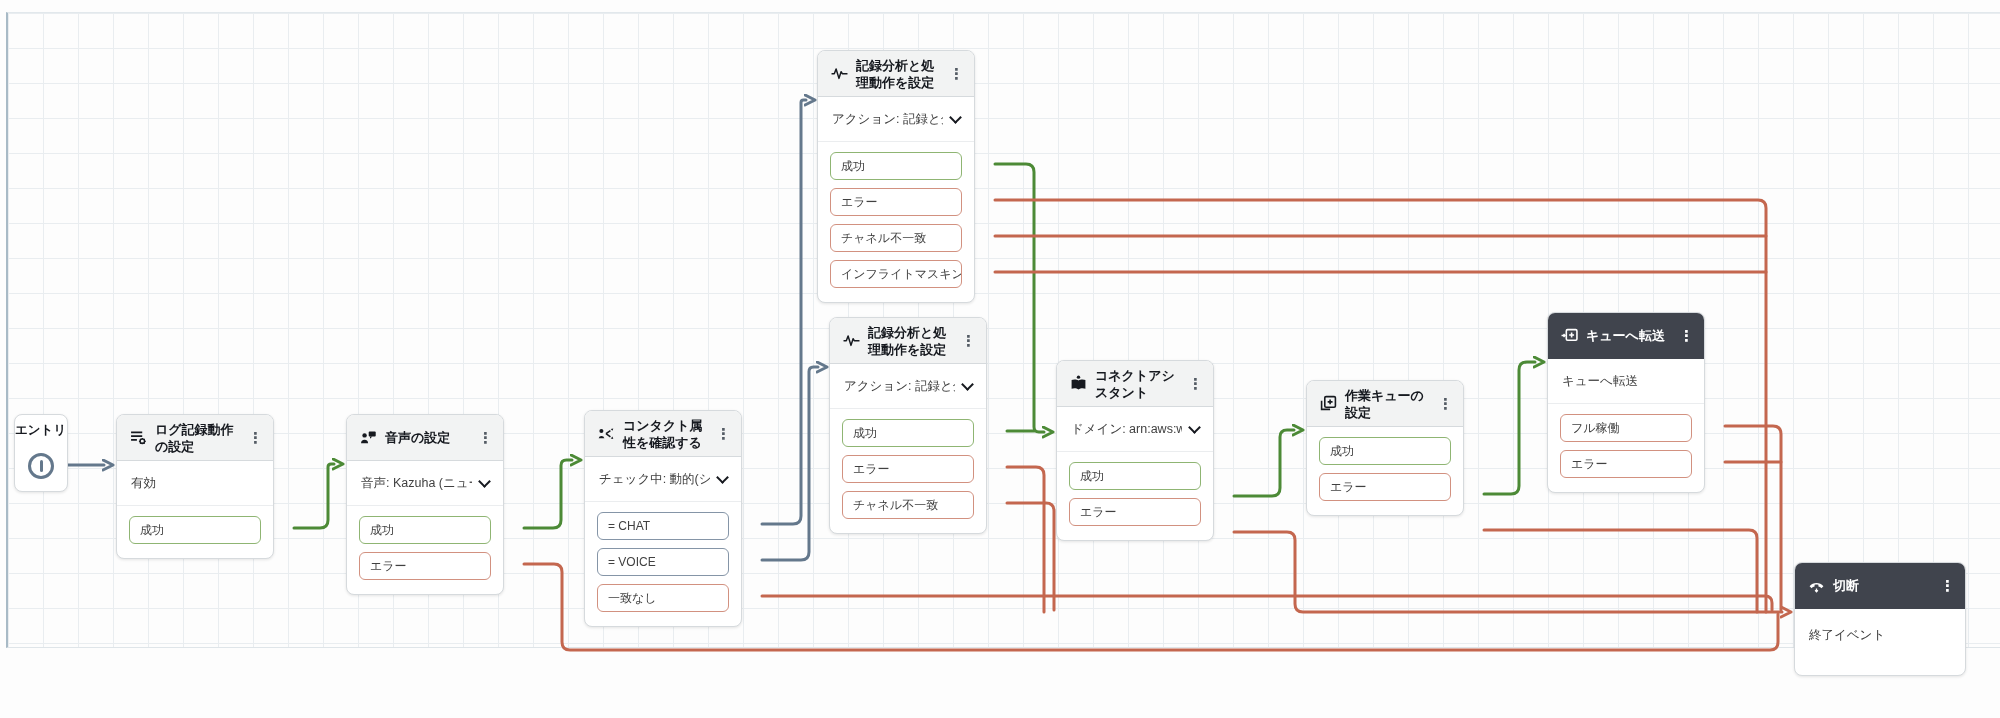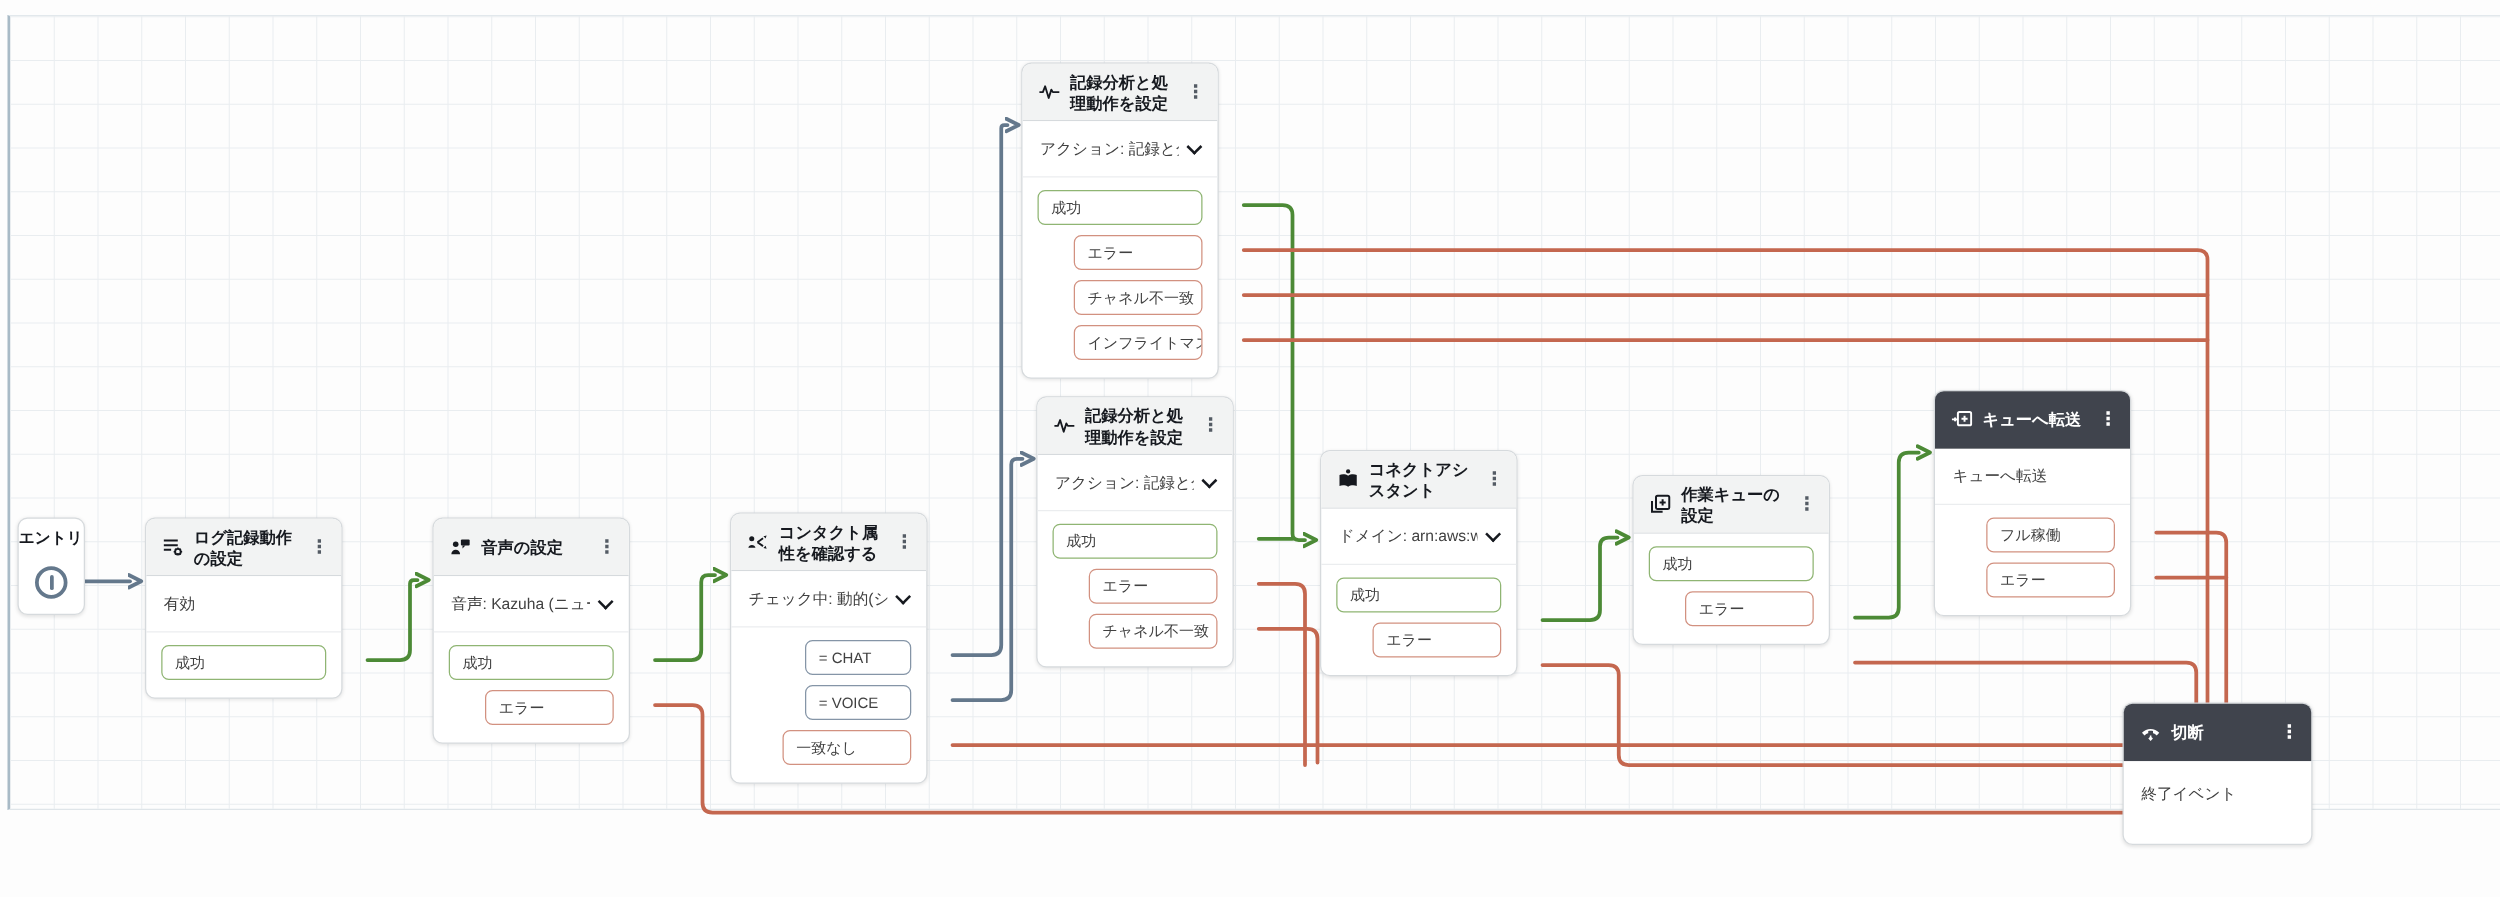--- a/index.html
+++ b/index.html
@@ -40,22 +40,22 @@
   .node-body{display:flex;align-items:center;padding:14px 14px;font-size:12.5px;line-height:16px;color:#414141;
         border-bottom:1px solid #ebedef;}
   .node-body:last-child{border-bottom:none;}
   .node-body .param{flex:1 1 auto;white-space:nowrap;overflow:hidden;}
   .chev{flex:0 0 auto;width:7px;height:7px;border-right:2px solid #16191f;border-bottom:2px solid #16191f;
         transform:rotate(45deg);margin-left:8px;margin-top:-4px;}
   .node-outputs{display:flex;flex-direction:column;gap:8px;padding:10px 12px 14px;justify-content:space-between;}
   .output{height:28px;border-radius:6px;border:1px solid;display:flex;align-items:center;
         padding:0 10px;font-size:12px;color:#414141;background:#fff;white-space:nowrap;overflow:hidden;box-sizing:border-box;}
   .output.success{border-color:var(--c-success-b);}
-  .output.error{border-color:var(--c-error-b);margin-left:29px;}
-  .output.neutral{border-color:var(--c-neutral-b);margin-left:47px;}
+  .output.error{border-color:var(--c-error-b);}
+  .output.neutral{border-color:var(--c-neutral-b);}
   .disc-body{padding:18px 14px 32px;border-bottom:none;}
 
   
   .entry-node{position:absolute;width:54px;height:78px;background:#fff;border:1px solid #d6dadd;border-radius:8px;
         box-shadow:0 1px 3px rgba(0,0,0,.10);padding-top:7px;box-sizing:border-box;
         font-size:12.5px;font-weight:700;color:#16191f;}
   .entry-circle{position:absolute;left:50%;top:38px;transform:translateX(-50%);width:26px;height:26px;
         border:3px solid var(--c-neutral);border-radius:50%;display:flex;align-items:center;justify-content:center;box-sizing:border-box;}
   .entry-tick{width:3px;height:12px;background:var(--c-neutral);border-radius:2px;}
 </style>
@@ -307,21 +307,21 @@
     <div class="node-outputs">
       <div class="output error">
         <span>フル稼働</span>
       </div>
       <div class="output error">
         <span>エラー</span>
       </div>
     </div>
   </div>
 
-  <div class="node dark" style="left:1698px;top:562px;width:152px">
+  <div class="node dark" style="left:1794px;top:562px;width:172px">
     <div class="node-header">
       <span class="nicon">
         <svg width="17" height="17" viewBox="0 0 16 16">
             <path d="M1.5 8.6C4.8 4.8 11.2 4.8 14.5 8.6l-1.9 2.1c-.8-1-1.8-1.5-2.8-1.7V7.3c-1.2-.3-2.4-.3-3.6 0V9c-1 .2-2 .7-2.8 1.7z" fill="currentColor"></path>
             <path d="M8 10.8v3M6.7 12.5L8 13.9l1.3-1.4" stroke="currentColor" stroke-width="1.2" fill="none"></path>
           </svg>
       </span>
       <span class="ntitle">切断</span>
       <span class="kebab">⋮</span>
     </div>

